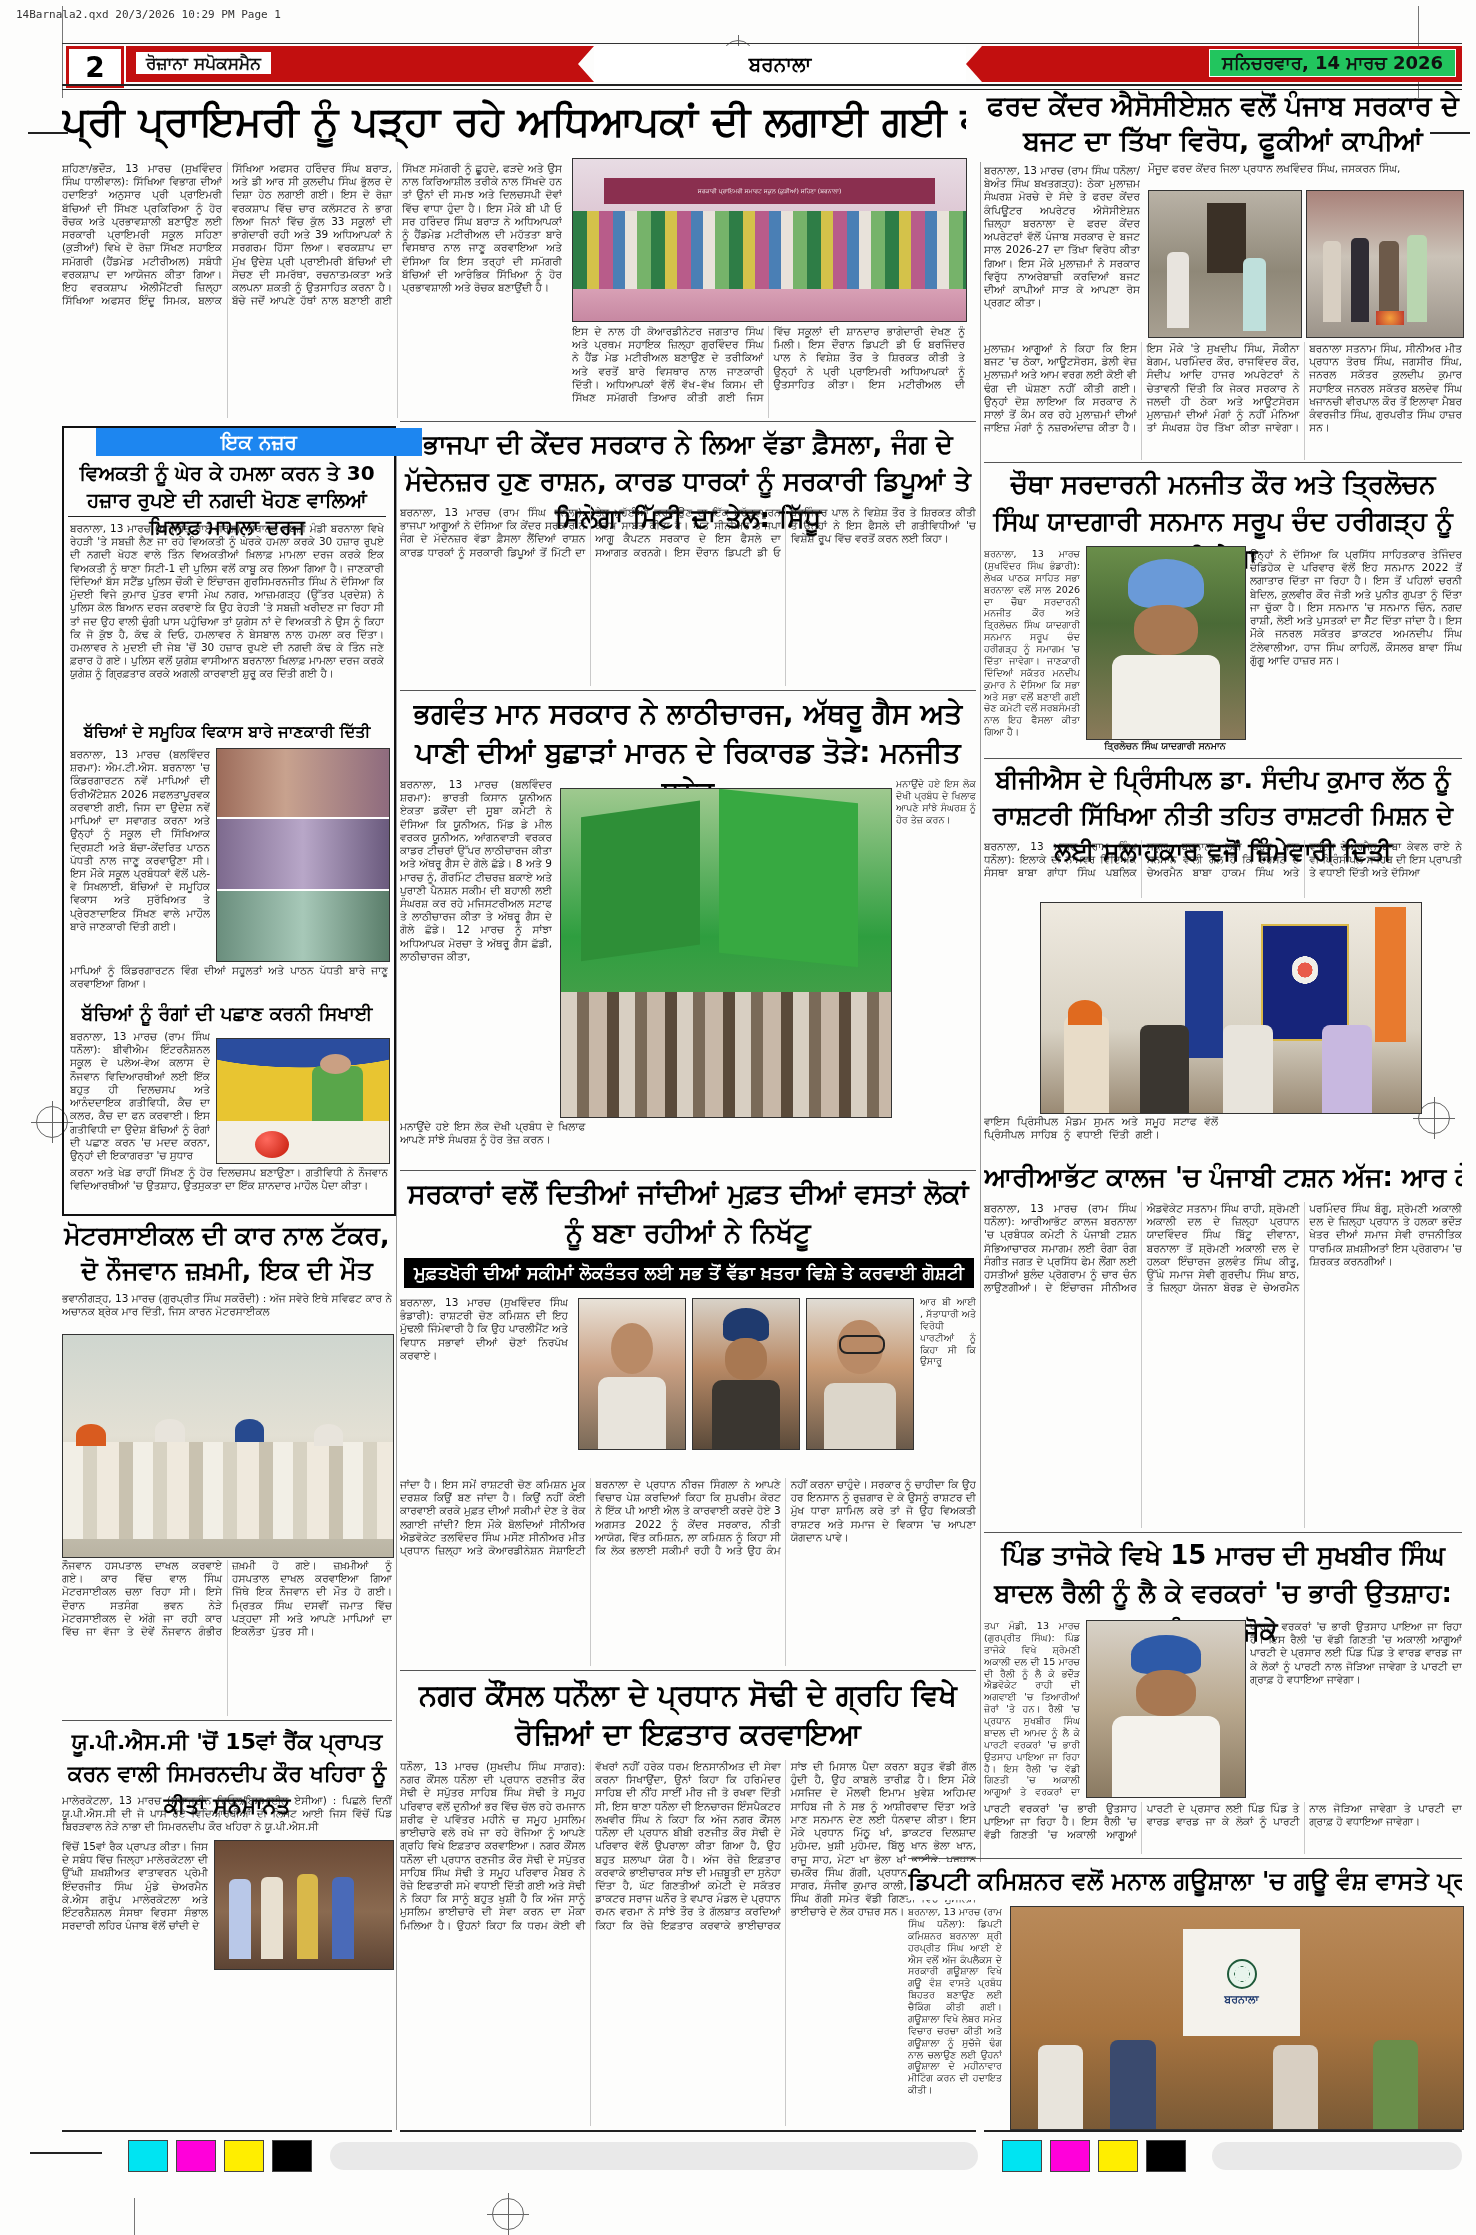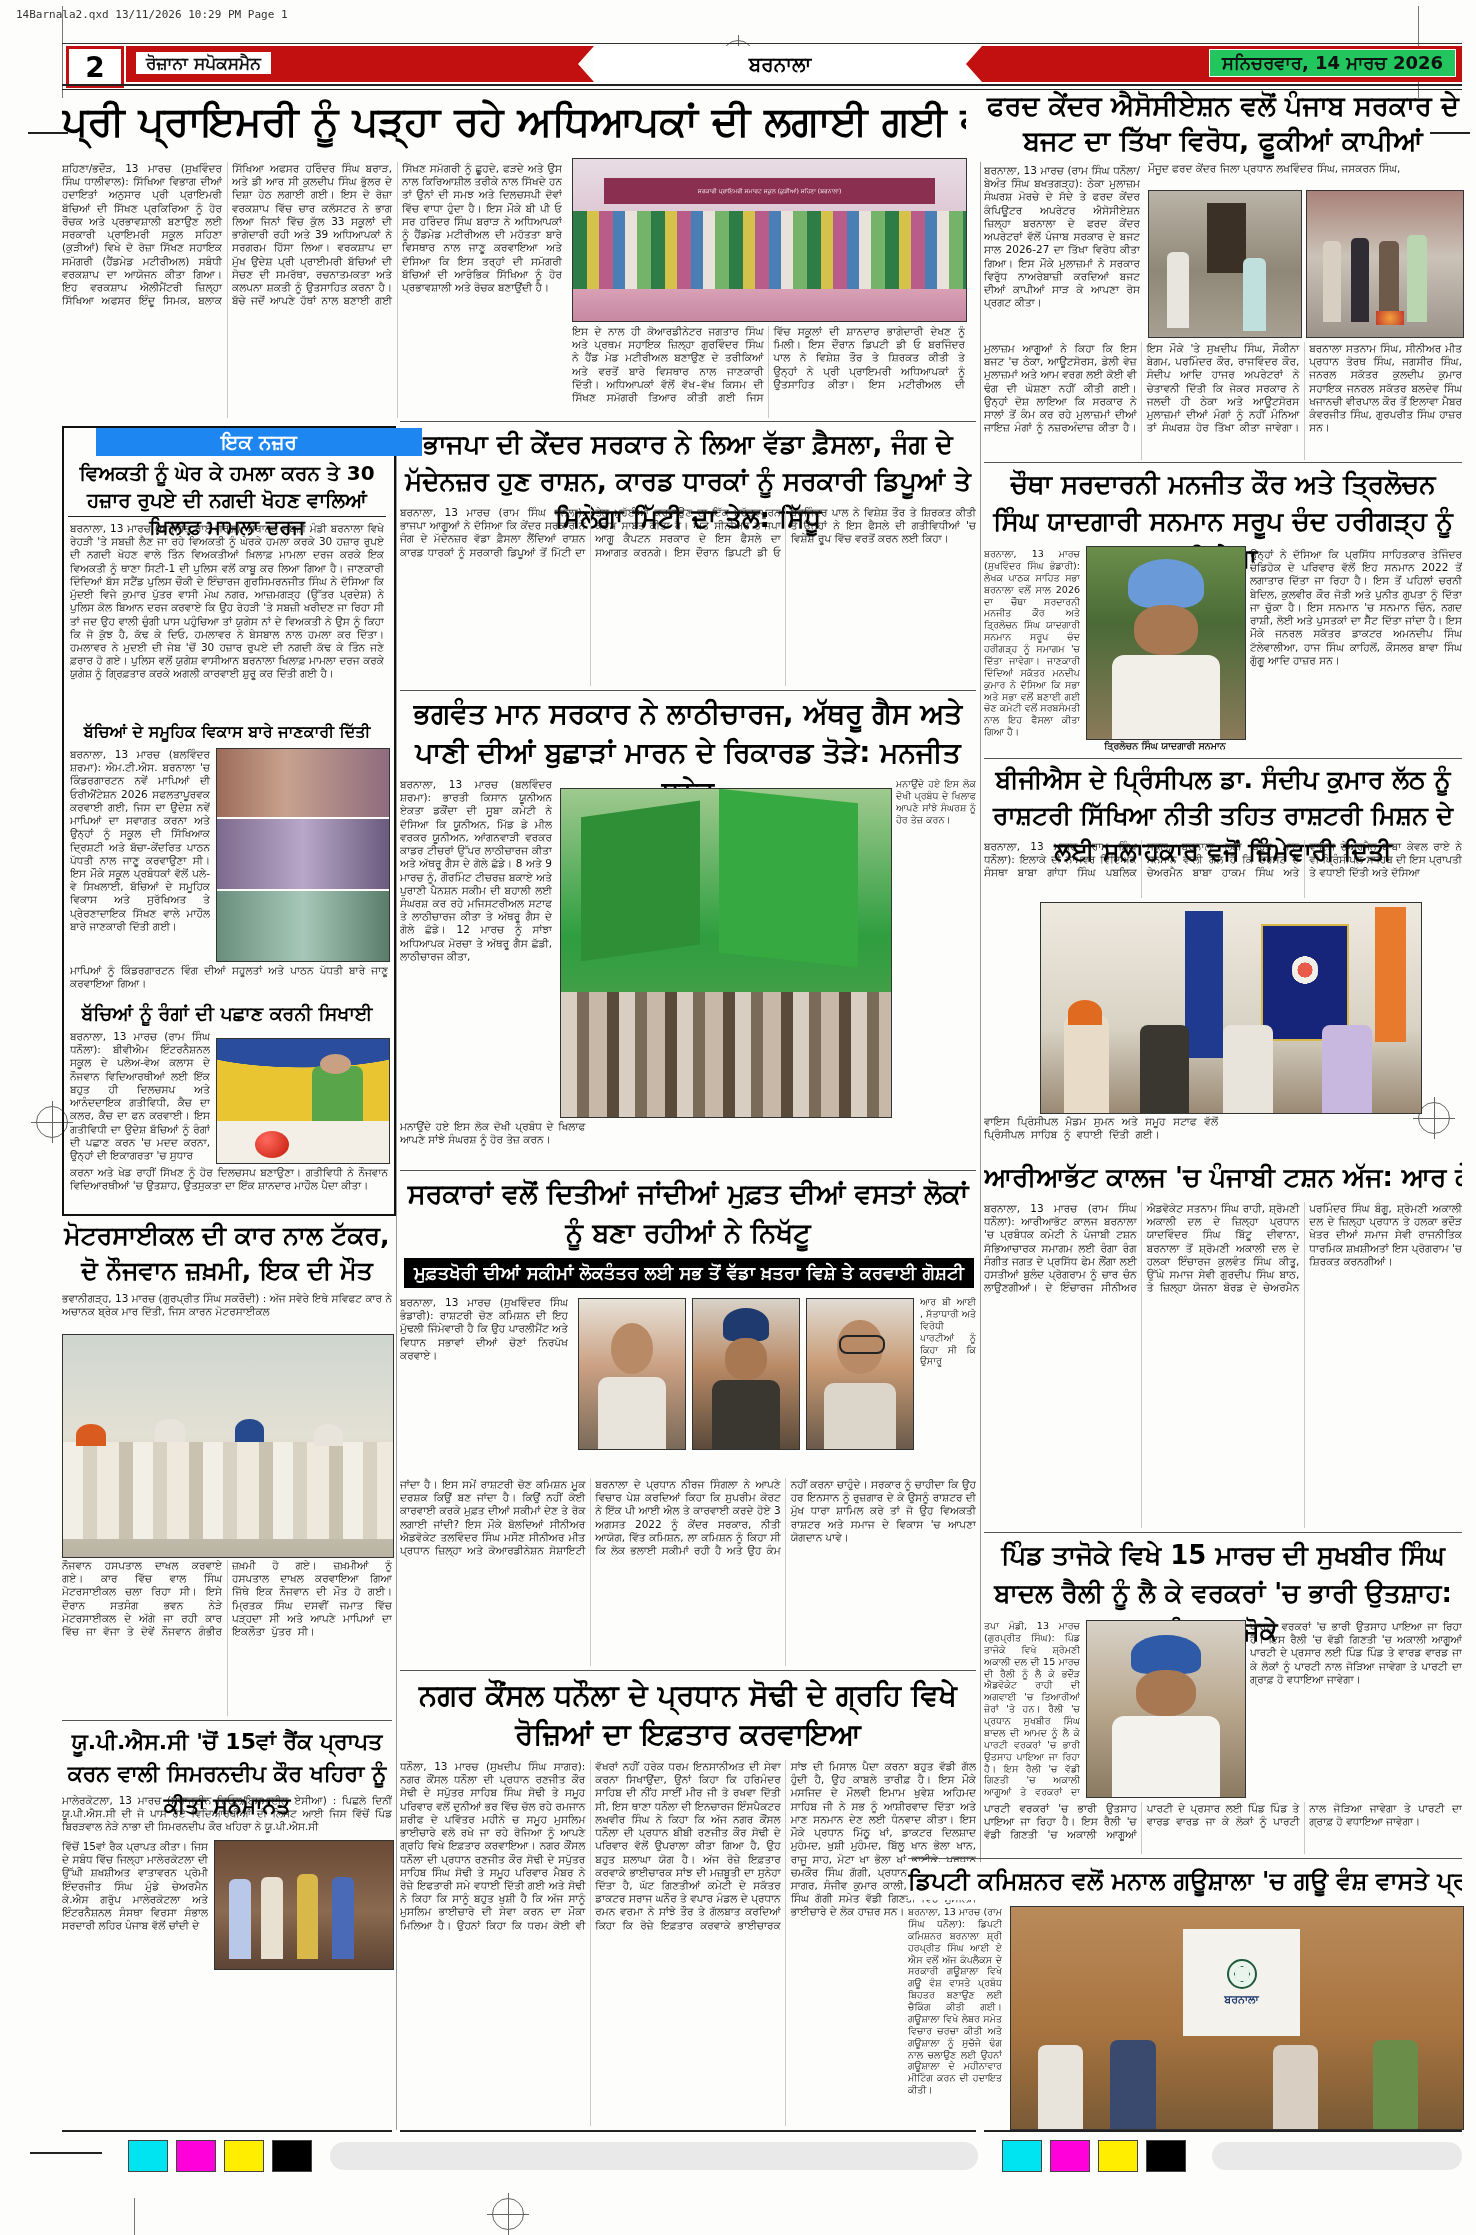--- a/index.html
+++ b/index.html
@@ -23,21 +23,21 @@
   .sw{width:38px;height:30px;border:1px solid #444;display:inline-block;margin-right:8px;}
   .sw.c{background:#00e4f2;} .sw.m{background:#ff00da;} .sw.y{background:#ffee00;} .sw.k{background:#000;}
   .graybar{background:#e9e9e9;border-radius:14px;height:28px;}
   .mono{font-family:"DejaVu Sans Mono",monospace;}
 </style>
 </head>
 <body>
 
 <div class="page">
 
-  <div class="abs mono" style="left:16px;top:8px;font-size:11px;color:#333;">14Barnala2.qxd  13/11/2026  10:29 PM  Page 1</div>
+  <div class="abs mono" style="left:16px;top:8px;font-size:11px;color:#333;">14Barnala2.qxd  20/3/2026  10:29 PM  Page 1</div>
 
   <div class="abs" style="left:62px;top:6px;width:1px;height:92px;background:#777;"></div>
   <div class="abs" style="left:1418px;top:6px;width:1px;height:92px;background:#777;"></div>
   <div class="reg" style="left:722px;top:40px;"></div>
   <div class="reg" style="left:36px;top:1106px;"></div>
   <div class="reg" style="left:1418px;top:1102px;"></div>
   <div class="reg" style="left:492px;top:2198px;"></div>
   <div class="abs" style="left:28px;top:132px;width:40px;height:2px;background:#222;"></div>
   <div class="abs" style="left:1430px;top:132px;width:40px;height:2px;background:#222;"></div>
   <div class="abs" style="left:30px;top:2152px;width:72px;height:2px;background:#222;"></div>

